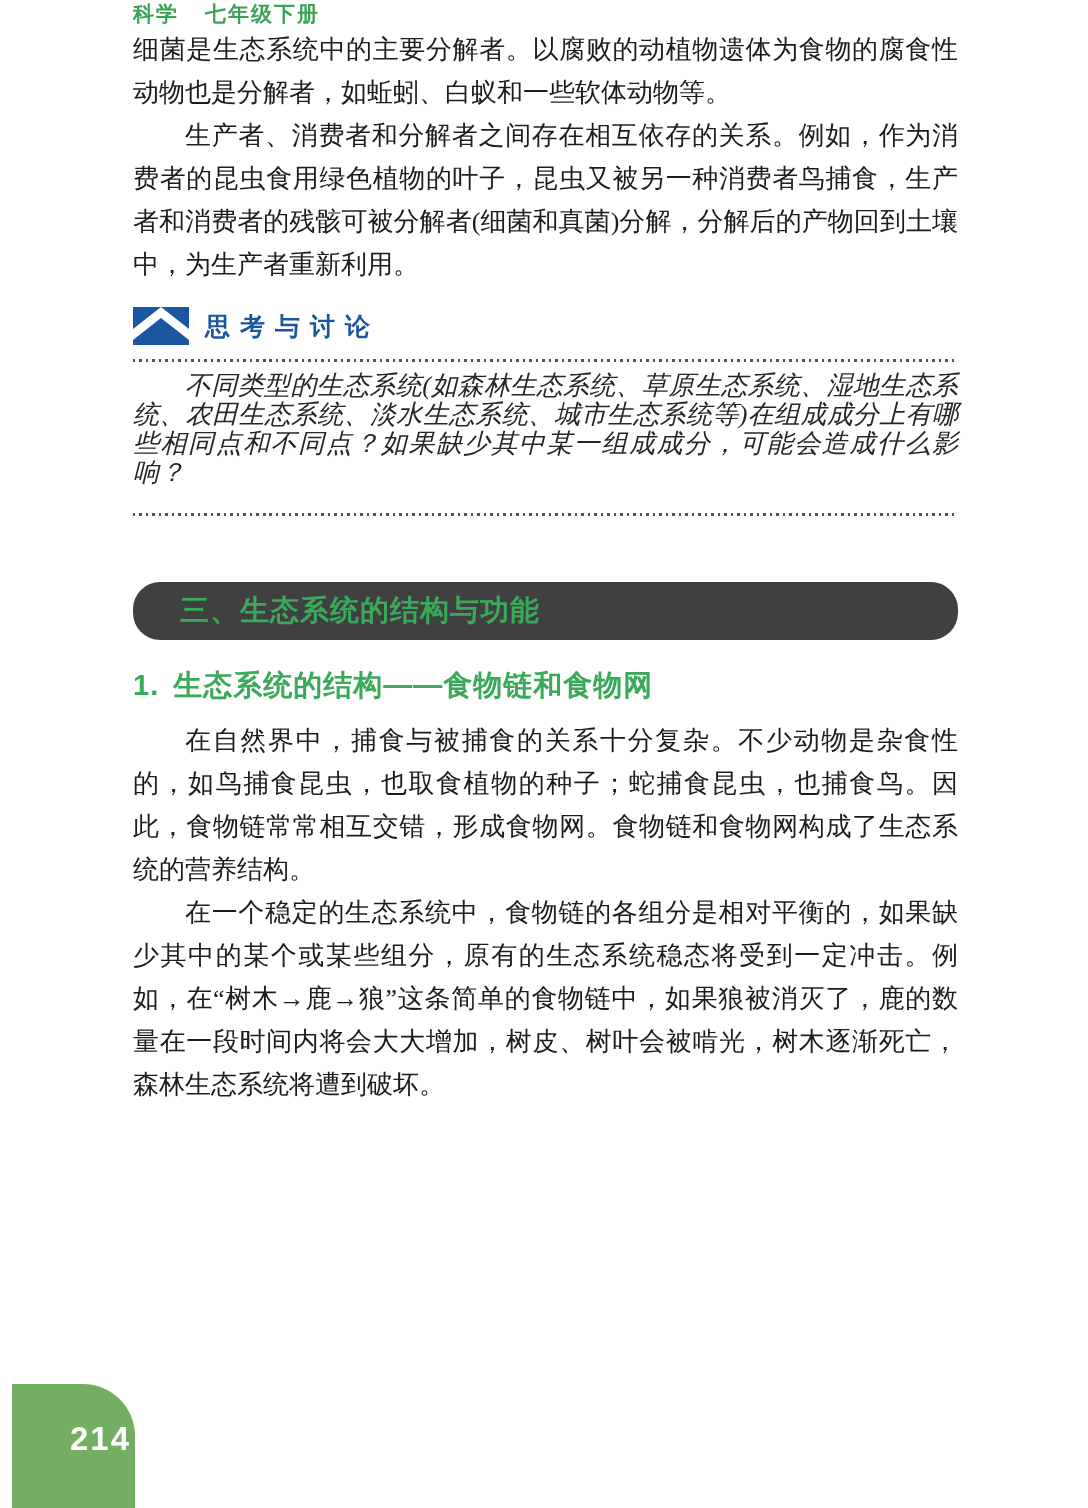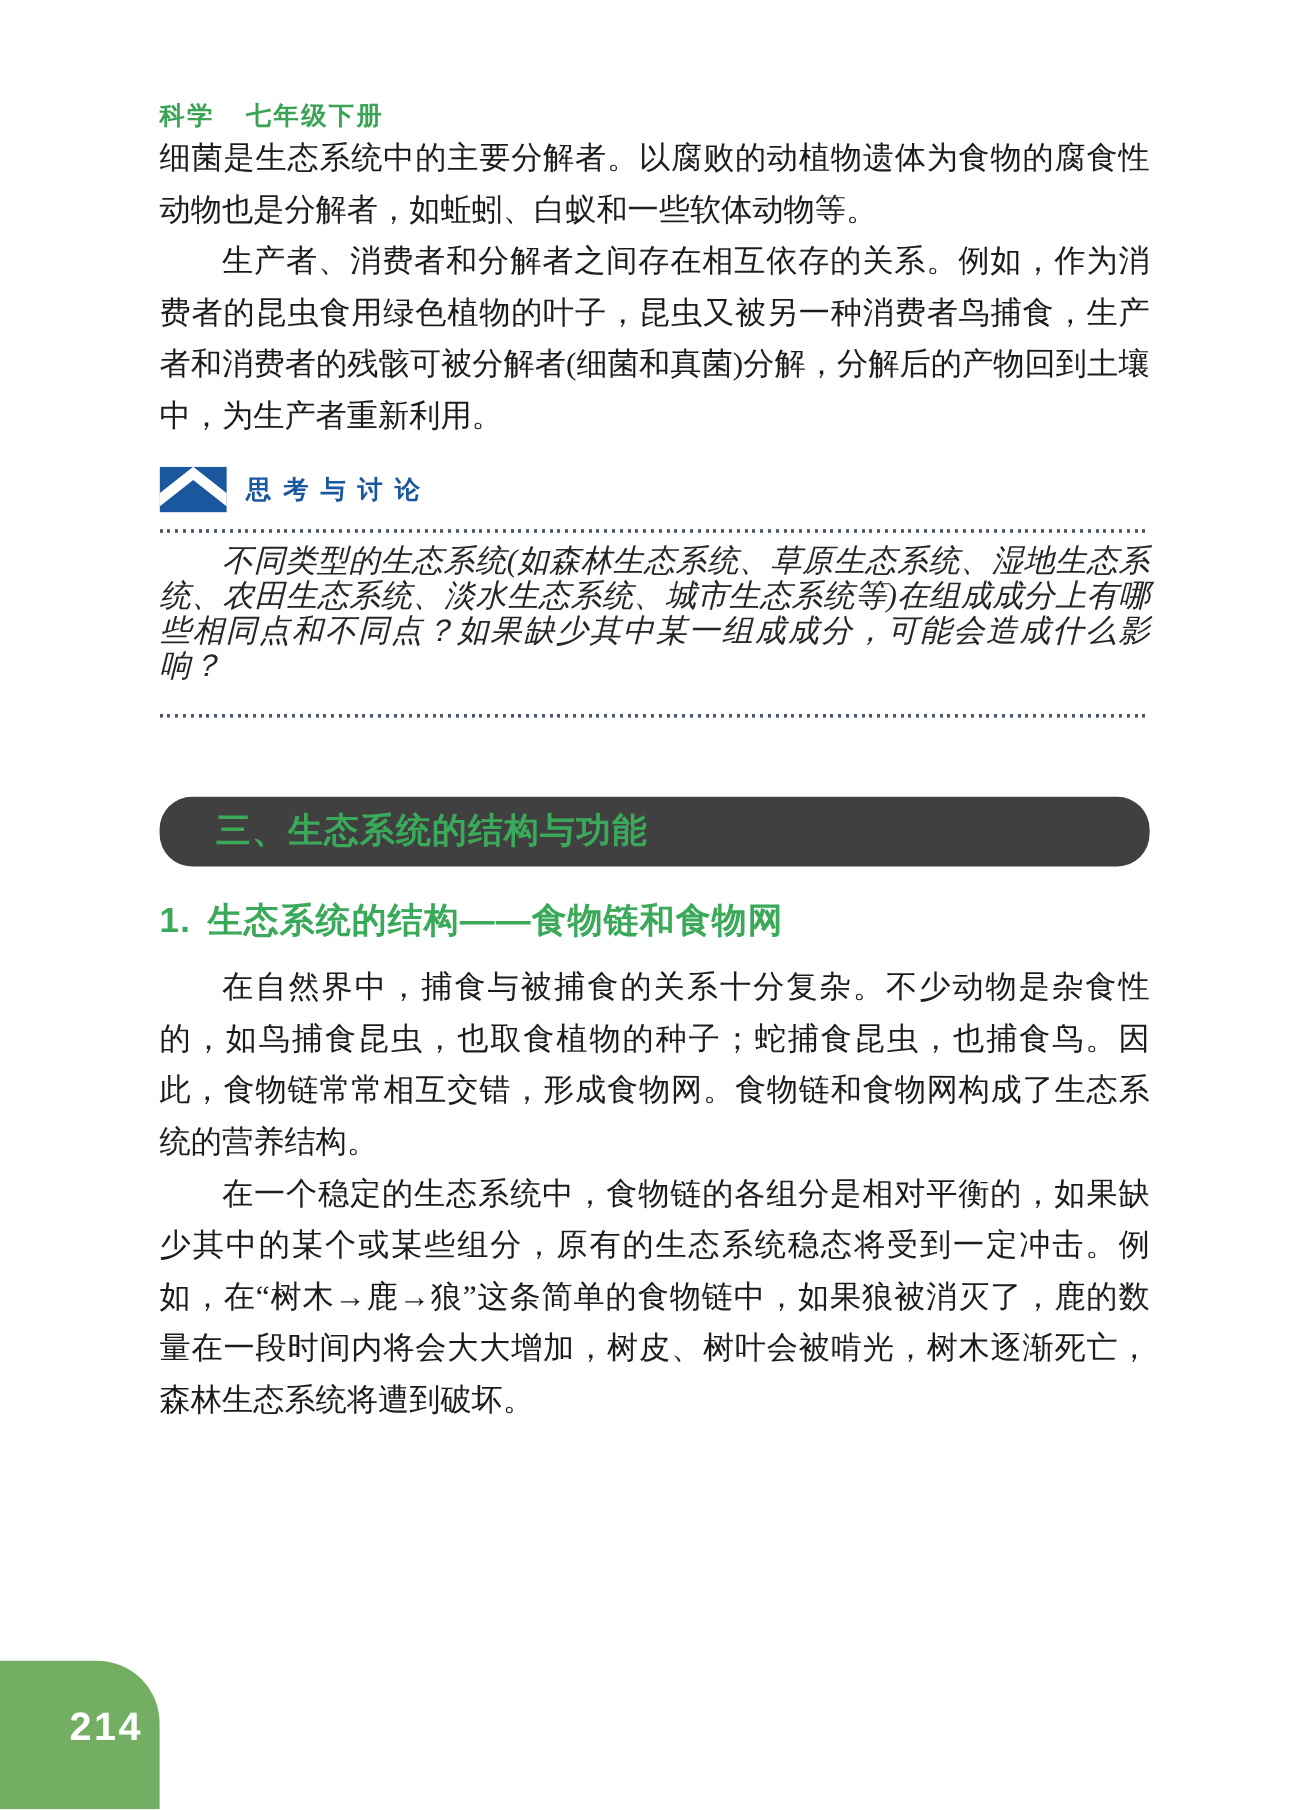--- a/index.html
+++ b/index.html
@@ -11,21 +11,20 @@
     overflow: hidden;
     font-family: "Liberation Serif", "DejaVu Serif", serif;
     color: #1c1c1c;
   }
   .content {
     position: relative;
     padding: 0 130px 0 133px;
   }
   
   .running-head {
-    padding-top: 82px;
     font-family: "Liberation Sans", "DejaVu Sans", sans-serif;
     font-weight: bold;
     font-size: 21px;
     color: #3aa355;
     letter-spacing: 2px;
   }
   .running-head .volume { margin-left: 26px; }
 
   
   .para {
@@ -43,21 +42,21 @@
   .td-header {
     display: flex;
     align-items: center;
     height: 40px;
   }
   .td-icon { width: 56px; height: 38px; display: block; }
   .td-title {
     margin-left: 16px;
     font-family: "Liberation Sans", "DejaVu Sans", sans-serif;
     font-weight: bold;
-    font-size: 21px;
+    font-size: 25px;
     color: #1b579f;
     letter-spacing: 10px;
   }
   .dotted-rule {
     height: 3px;
     background-image: repeating-linear-gradient(to right,
       #4a5568 0px, #4a5568 2.5px, transparent 2.5px, transparent 6.5px);
   }
   .dotted-rule.top { margin-top: 13px; }
   .dotted-rule.bottom { margin-top: 7px; }
@@ -100,23 +99,23 @@
     display: flex;
     align-items: baseline;
   }
   .subsection .num { margin-right: 14px; }
 
   .body-block { margin-top: 13px; }
 
   
   .page-badge {
     position: absolute;
-    left: 0;
+    left: 12px;
     bottom: 0;
-    width: 133px;
+    width: 123px;
     height: 124px;
     background: #73ae63;
     border-top-right-radius: 52px;
   }
   .page-badge .num {
     position: absolute;
     left: 58px;
     top: 36px;
     font-family: "Liberation Sans", "DejaVu Sans", sans-serif;
     font-weight: bold;

